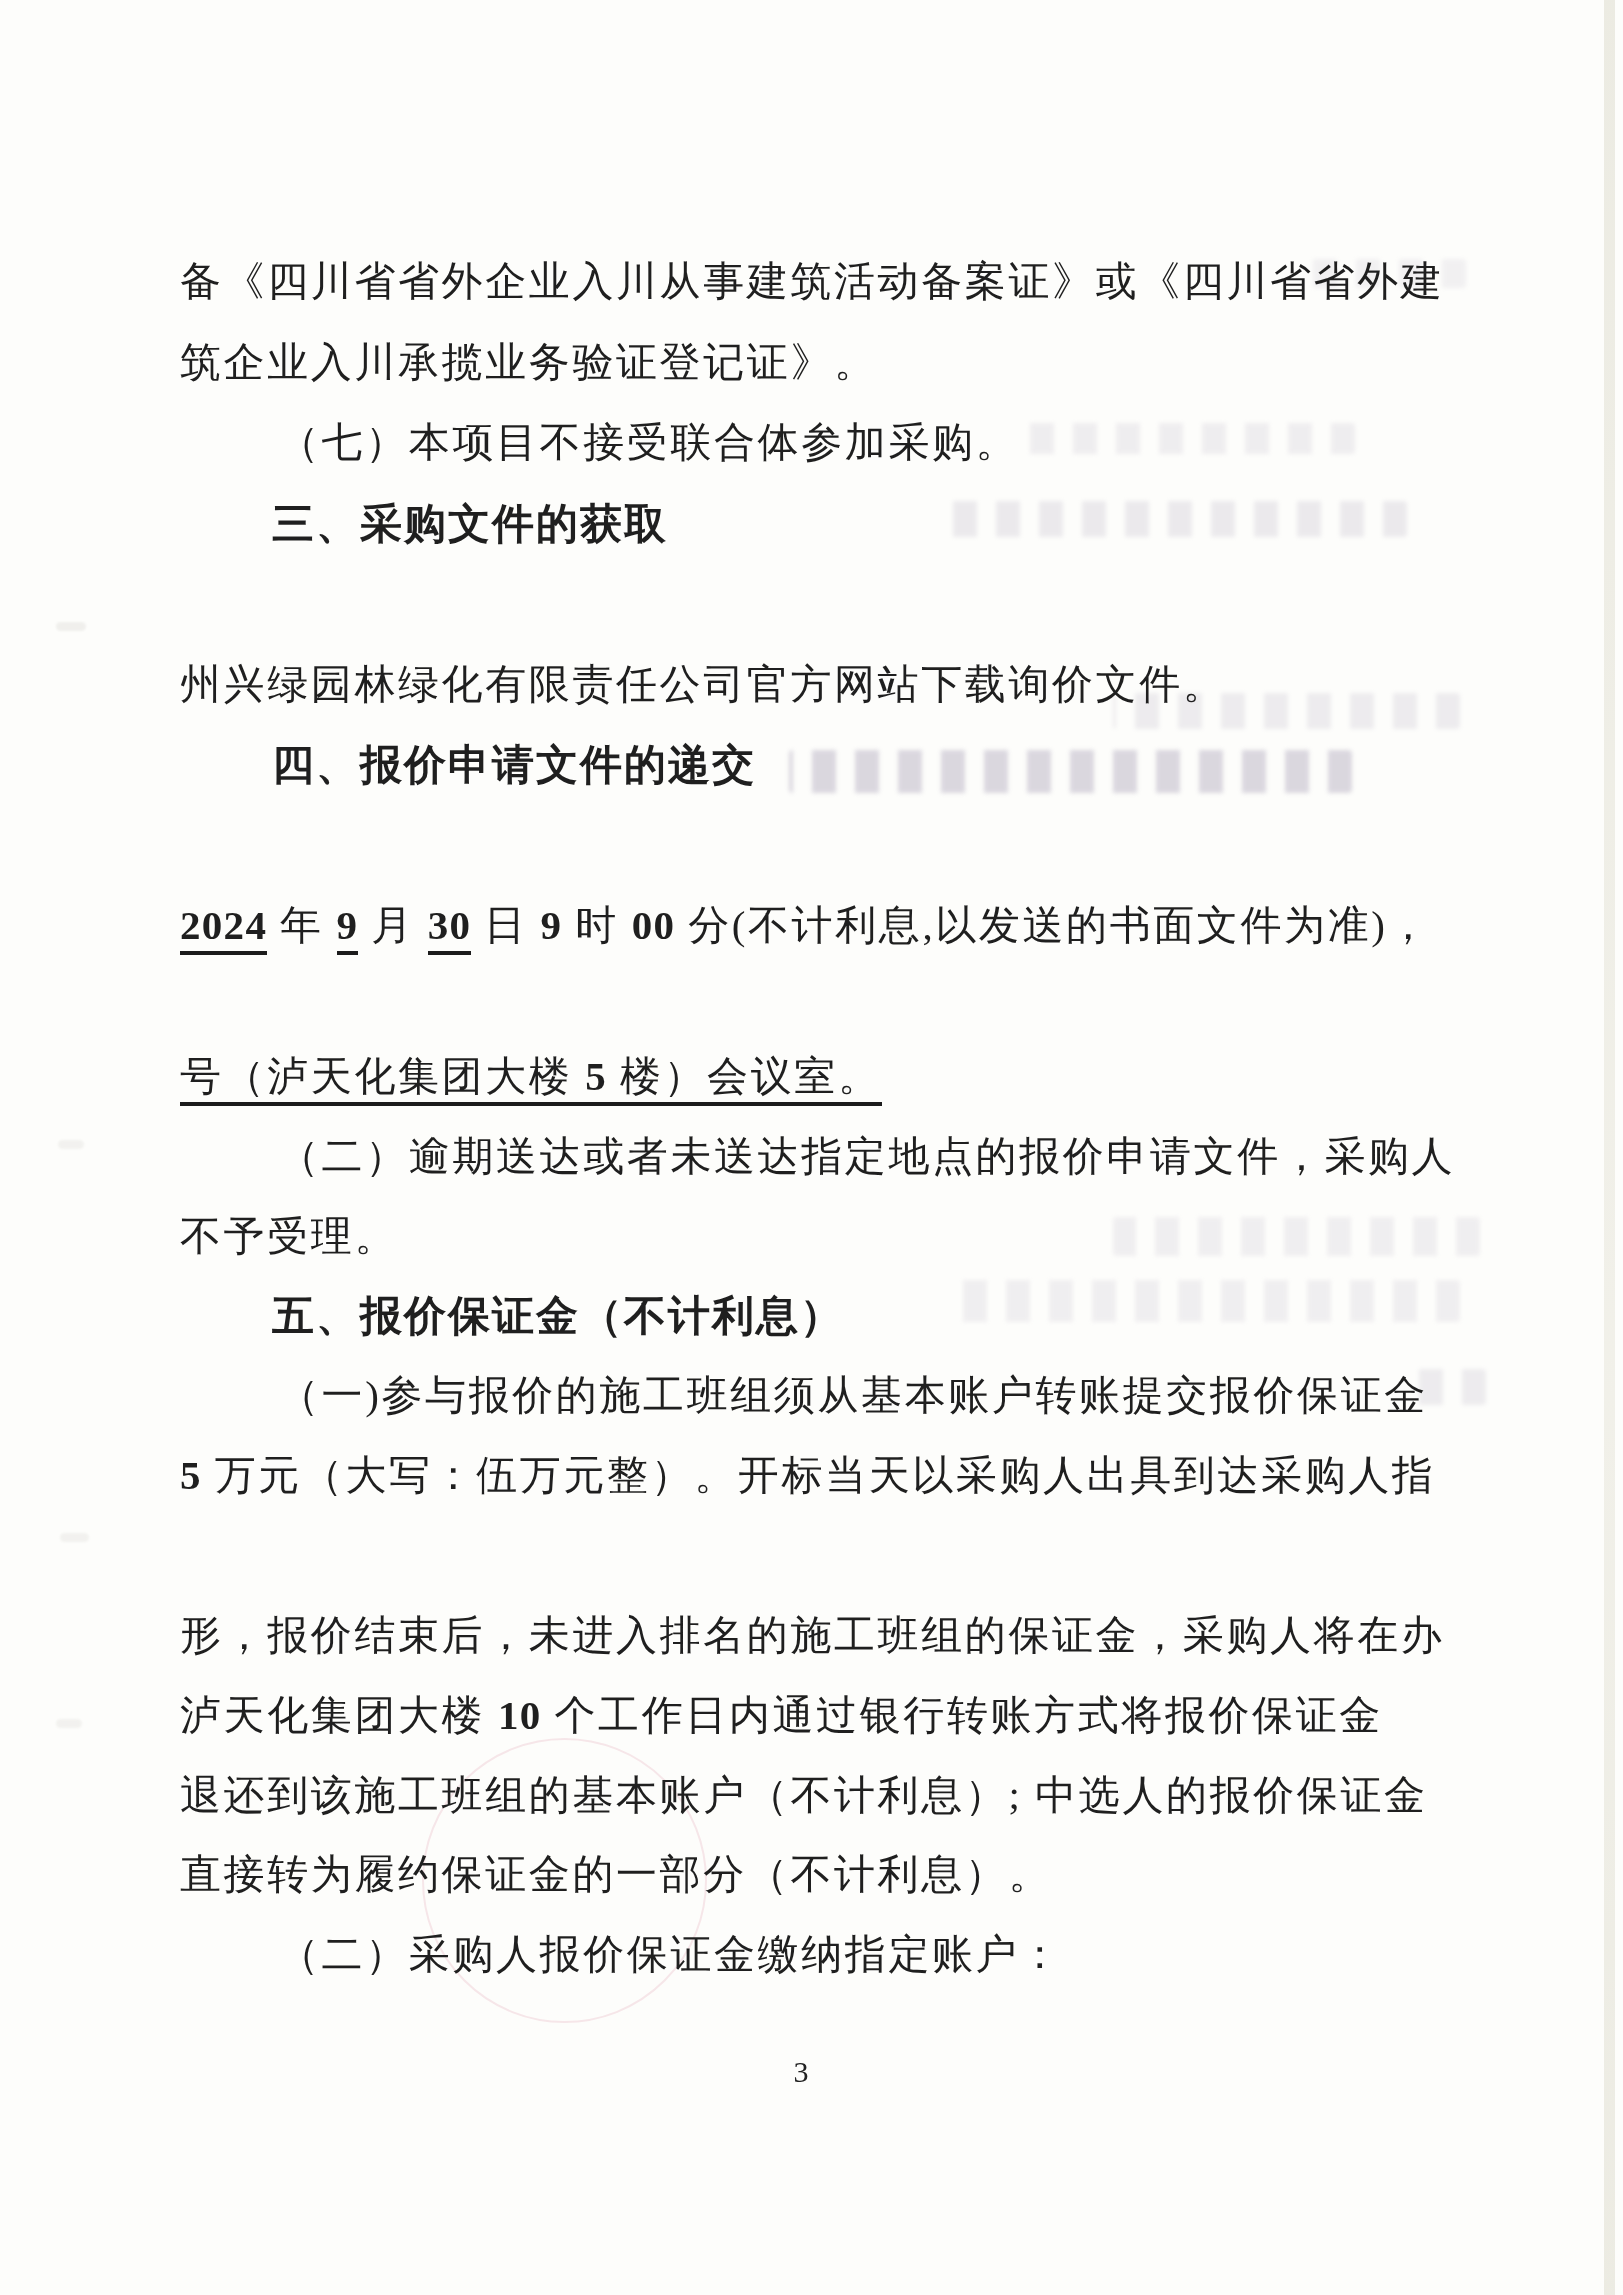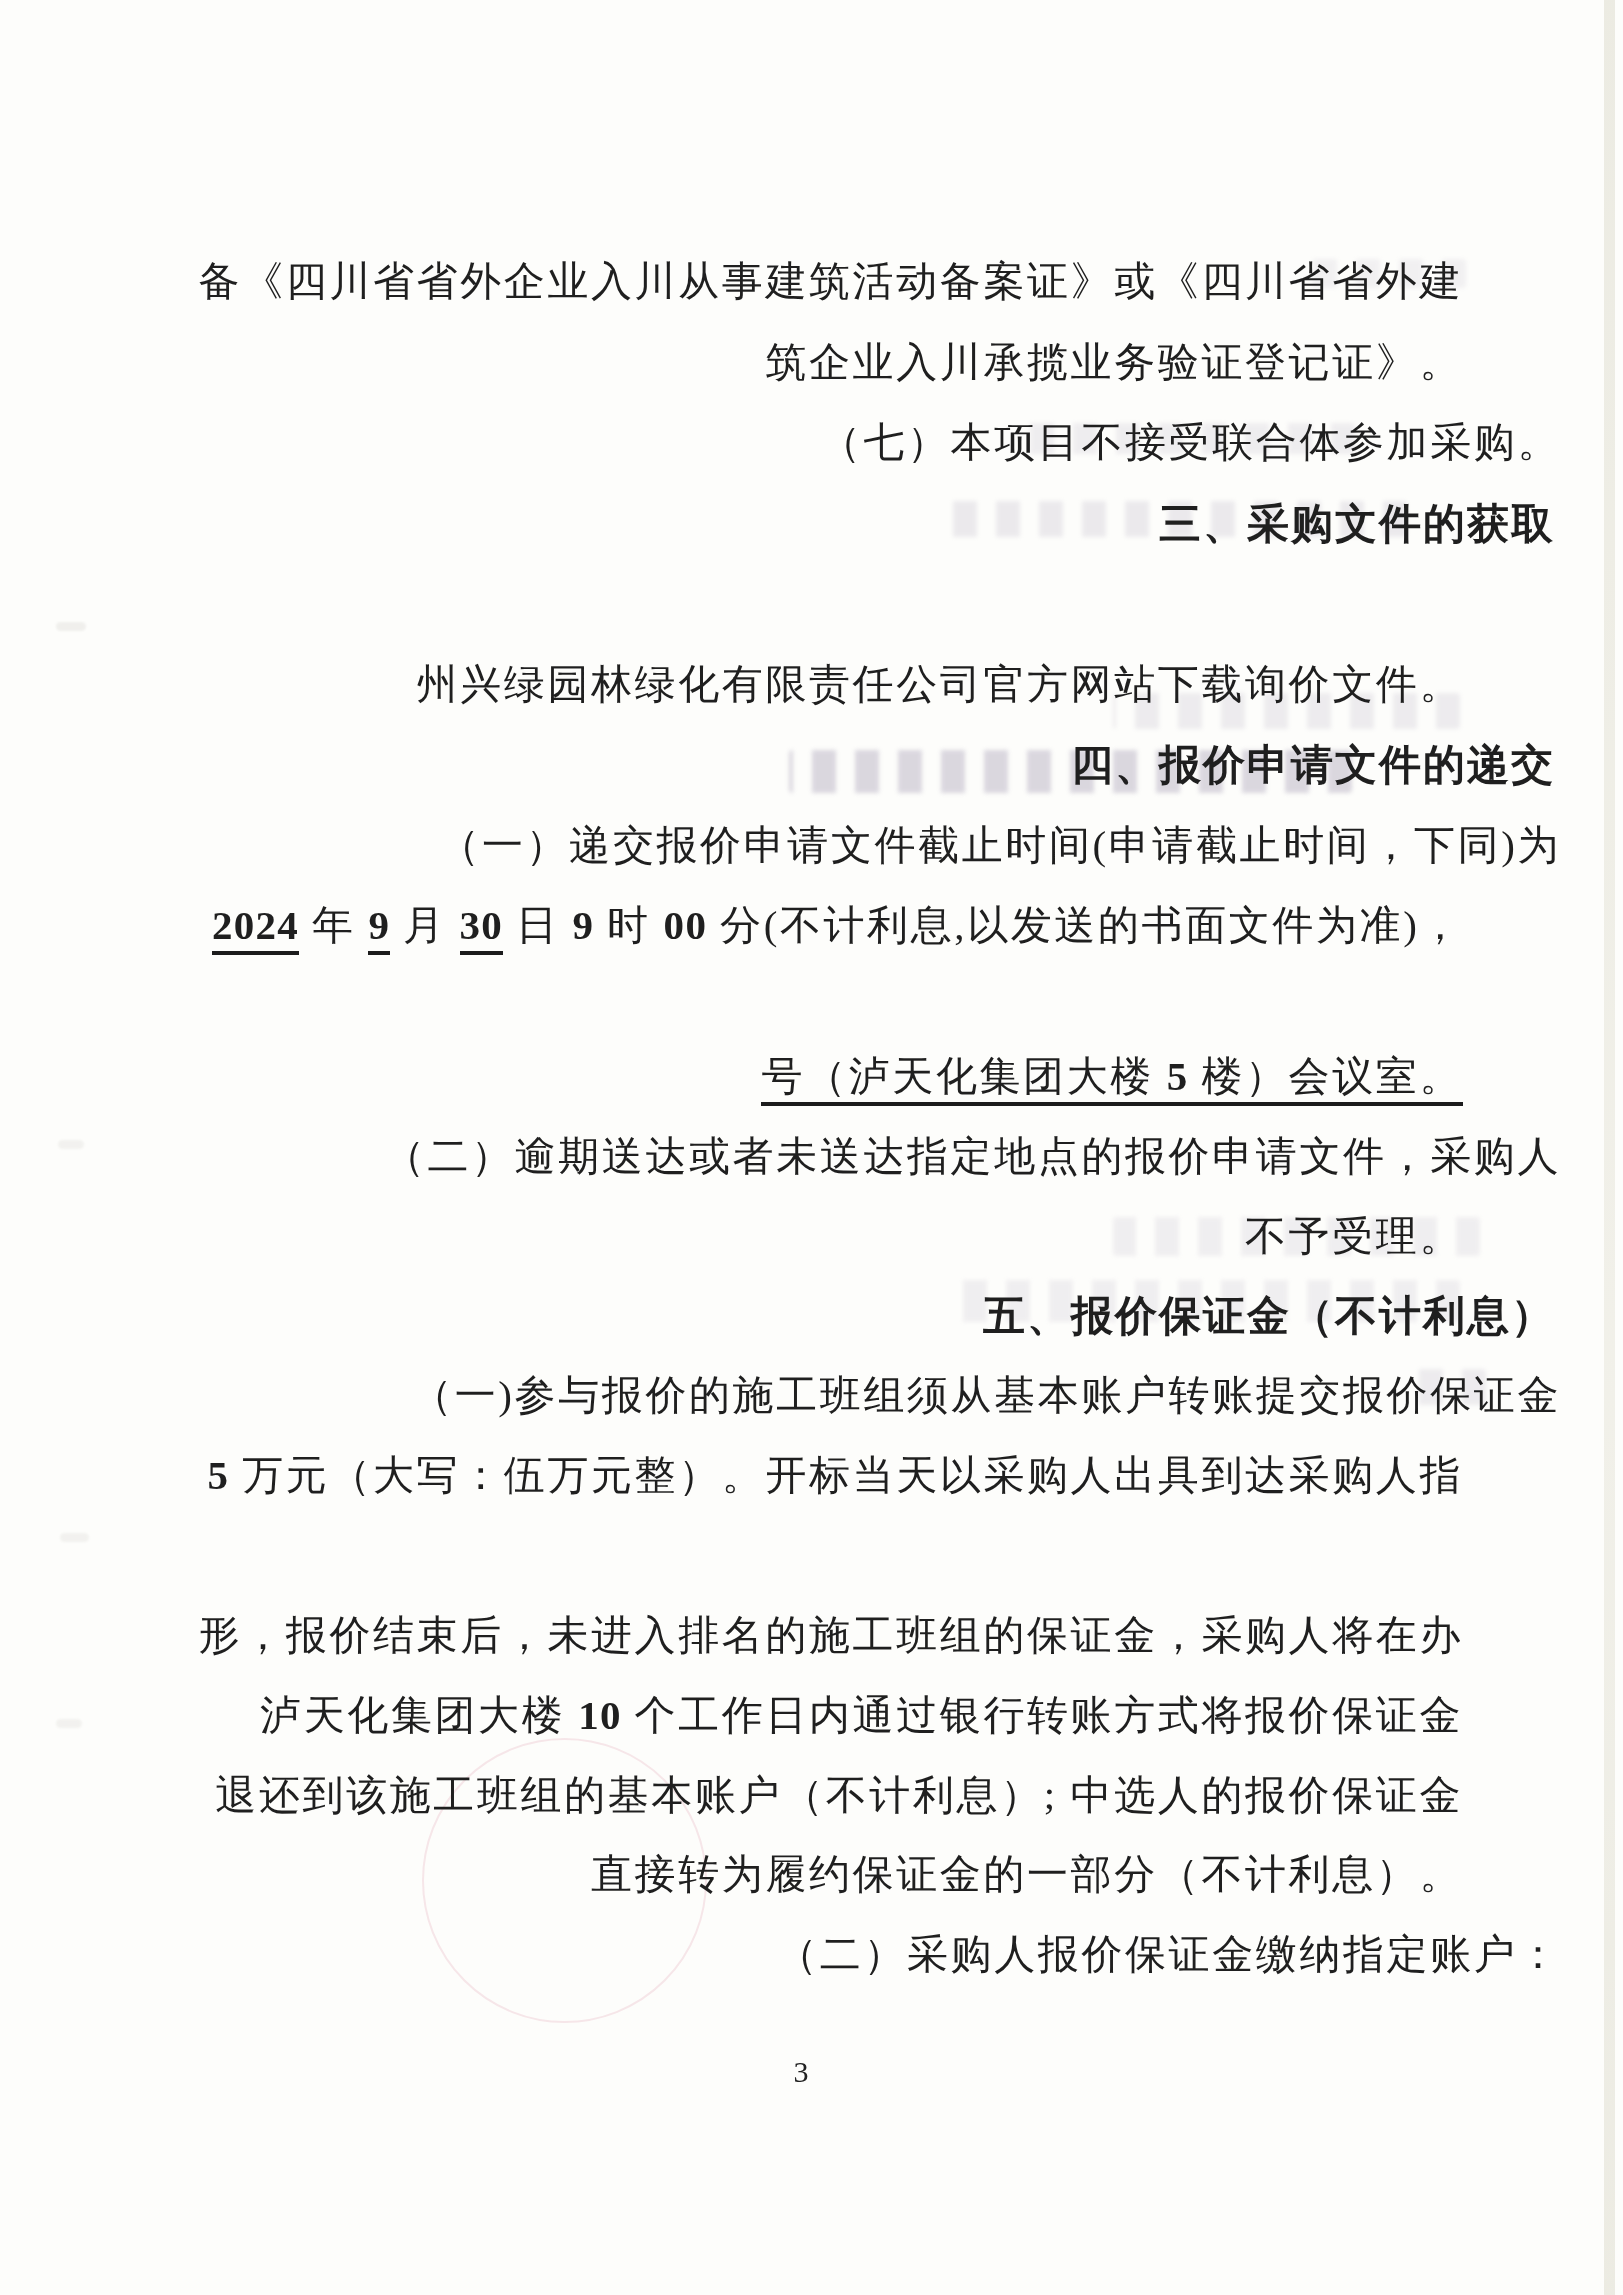--- a/index.html
+++ b/index.html
@@ -18,21 +18,20 @@
     overflow:hidden;
     color:var(--ink);
     font-family:"Liberation Serif","DejaVu Serif",serif;
   }
   .text-block{
     position:absolute;
     left:180px;
     top:0;
     width:1283px;
     height:1644px;
-    text-align:right;
   }
   .line{
     position:absolute;
     left:0;
     width:100%;
     font-size:41px;
     line-height:1.18;
     letter-spacing:2.6px;
     white-space:nowrap;
   }
@@ -120,21 +119,20 @@
   <div class="speck" style="left:60px;top:1533px;width:29px;height:8.5px;opacity:.15;"></div>
   <div class="speck" style="left:56px;top:1719px;width:26px;height:8.5px;opacity:.15;"></div>
 
   <div class="text-block">
       <div class="line" style="top: 257px;"><span class="">备《四川省省外企业入川从事建筑活动备案证》或《四川省省外建</span></div>
       <div class="line" style="top: 338px;"><span class="">筑企业入川承揽业务验证登记证》。</span></div>
       <div class="line ind-para" style="top: 418px;"><span class="">（七）本项目不接受联合体参加采购。</span></div>
       <div class="line heading ind-heading" style="top: 499px;"><span class="">三、采购文件的获取</span></div>
       <div class="line" style="top: 660px;"><span class="">州兴绿园林绿化有限责任公司官方网站下载询价文件。</span></div>
       <div class="line heading ind-heading" style="top: 740px;"><span class="">四、报价申请文件的递交</span></div>
-      <div class="line ind-para" style="top: 821px;"><span class="">（一）递交报价申请文件截止时间(申请截止时间，下同)为</span></div>
       <div class="line" style="top: 901px;"><span class="ul num">2024</span><span class=""> 年 </span><span class="ul num">9</span><span class=""> 月 </span><span class="ul num"> 30</span><span class=""> 日 </span><span class="num">9</span><span class=""> 时 </span><span class="num">00</span><span class=""> 分(不计利息,以发送的书面文件为准)，</span></div>
       <div class="line" style="top: 1052px;"><span class="ul ">号（泸天化集团大楼 </span><span class="ul num">5</span><span class="ul "> 楼）会议室。</span></div>
       <div class="line ind-para" style="top: 1132px;"><span class="">（二）逾期送达或者未送达指定地点的报价申请文件，采购人</span></div>
       <div class="line" style="top: 1212px;"><span class="">不予受理。</span></div>
       <div class="line heading ind-heading" style="top: 1291px;"><span class="">五、报价保证金（不计利息）</span></div>
       <div class="line ind-para" style="top: 1371px;"><span class="">（一)参与报价的施工班组须从基本账户转账提交报价保证金</span></div>
       <div class="line" style="top: 1451px;"><span class="num">5</span><span class=""> 万元（大写：伍万元整）。开标当天以采购人出具到达采购人指</span></div>
       <div class="line" style="top: 1611px;"><span class="">形，报价结束后，未进入排名的施工班组的保证金，采购人将在办</span></div>
       <div class="line" style="top: 1691px;"><span class="">泸天化集团大楼 </span><span class="num">10</span><span class=""> 个工作日内通过银行转账方式将报价保证金</span></div>
       <div class="line" style="top: 1771px;"><span class="">退还到该施工班组的基本账户（不计利息）; 中选人的报价保证金</span></div>

